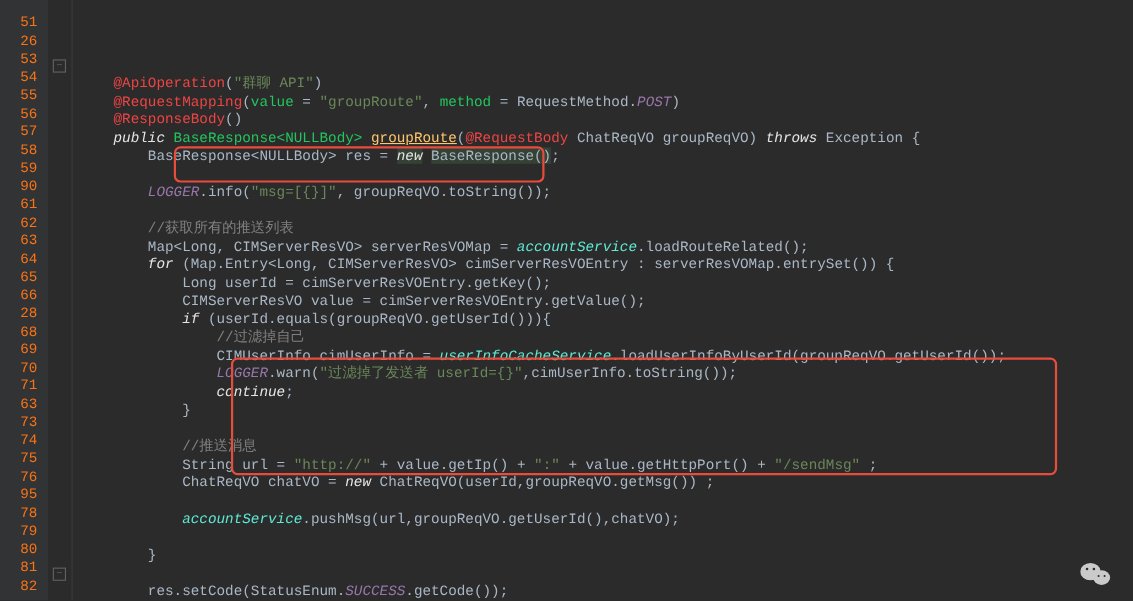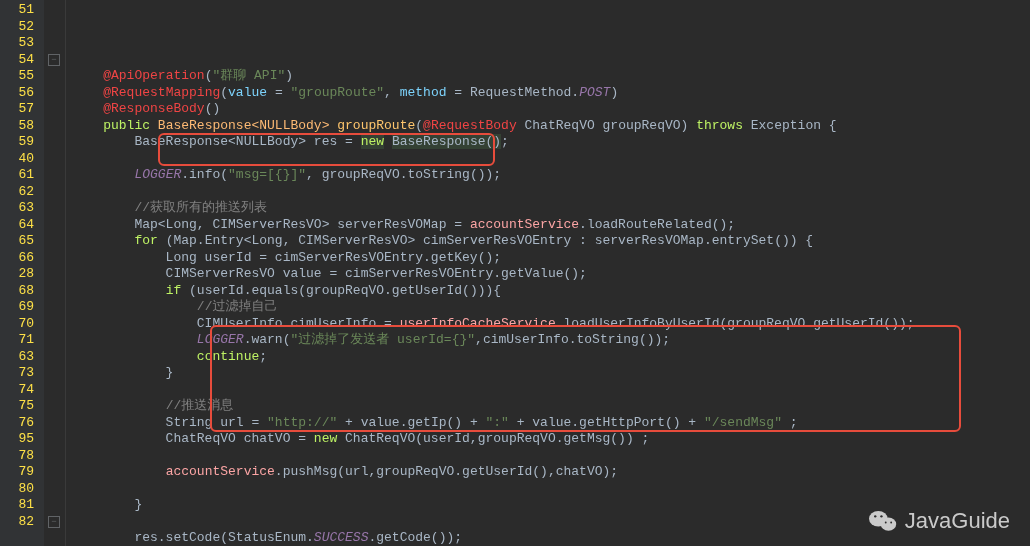--- a/index.html
+++ b/index.html
@@ -12,23 +12,23 @@
       width: 1030px;
       height: 546px;
       position: relative;
     }
     .editor {
       display: flex;
       height: 100%;
     }
     .gutter {
       background: #313335;
-      color: #fde047;
+      color: #f97316;
       text-align: right;
-      padding: 2px 10px 2px 6px;
+      padding: 13px 10px 2px 6px;
       user-select: none;
       width: 44px;
       flex-shrink: 0;
     }
     .fold-col {
       width: 22px;
       background: #2b2b2b;
       border-right: 1px solid #3a3a3a;
       flex-shrink: 0;
       position: relative;
@@ -49,29 +49,29 @@
       flex: 1;
       padding: 2px 0 2px 6px;
       position: relative;
       white-space: pre;
       line-height: 16.5px;
     }
     .line { height: 16.5px; }
     .gutter .line { height: 16.5px; }
     
     
-    .kw { color: #bef264; }
+    .kw { color: #e5e5e5; font-style: italic; }
     .ann { color: #ef4444; }
     .str { color: #6a8759; }
     .cmt { color: #808080; }
-    .type { color: #fdba74; }
-    .method { color: #ffc66d; }
-    .field { color: #fca5a5; }
+    .type { color: #22c55e; }
+    .method { color: #ffc66d; text-decoration: underline; }
+    .field { color: #5eead4; font-style: italic; }
     .static { color: #9876aa; font-style: italic; }
-    .param { color: #7dd3fc; }
+    .param { color: #22c55e; }
     .hl-new { background: #344134; }
     
     .redbox {
       position: absolute;
       border: 2px solid #e74c3c;
       border-radius: 6px;
       pointer-events: none;
     }
     .watermark {
       position: absolute;
@@ -92,29 +92,29 @@
       position: relative;
     }
     .wx-icon svg { width: 100%; height: 100%; }
   </style>
 </head>
 <body>
 
 <div class="editor">
   <div class="gutter" id="gutter">
       <div class="line">51</div>
-      <div class="line">52</div>
+      <div class="line">26</div>
       <div class="line">53</div>
       <div class="line">54</div>
       <div class="line">55</div>
       <div class="line">56</div>
       <div class="line">57</div>
       <div class="line">58</div>
       <div class="line">59</div>
-      <div class="line">40</div>
+      <div class="line">90</div>
       <div class="line">61</div>
       <div class="line">62</div>
       <div class="line">63</div>
       <div class="line">64</div>
       <div class="line">65</div>
       <div class="line">66</div>
       <div class="line">28</div>
       <div class="line">68</div>
       <div class="line">69</div>
       <div class="line">70</div>
@@ -147,14 +147,13 @@
         <g fill="#dcdcdc">
           <ellipse cx="12" cy="12" rx="12" ry="10"></ellipse>
           <ellipse cx="25" cy="19" rx="10" ry="8.5"></ellipse>
           <circle cx="8" cy="9" r="1.5" fill="#2b2b2b"></circle>
           <circle cx="16" cy="9" r="1.5" fill="#2b2b2b"></circle>
           <circle cx="21.5" cy="17" r="1.2" fill="#2b2b2b"></circle>
           <circle cx="28.5" cy="17" r="1.2" fill="#2b2b2b"></circle>
         </g>
       </svg>
   </span>
-  <span>JavaGuide</span>
 </div>
 
 </body></html>

